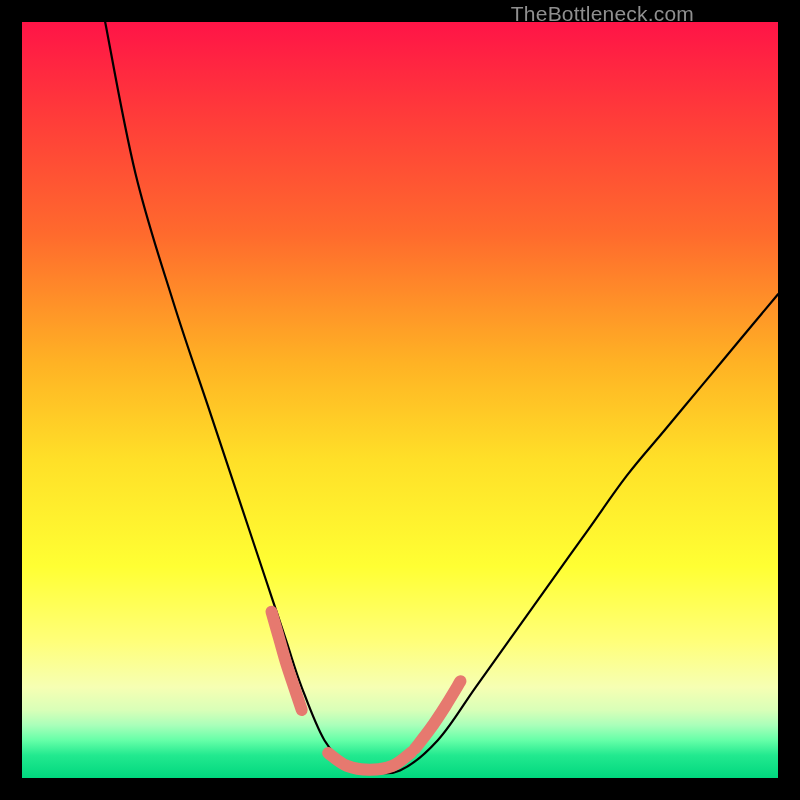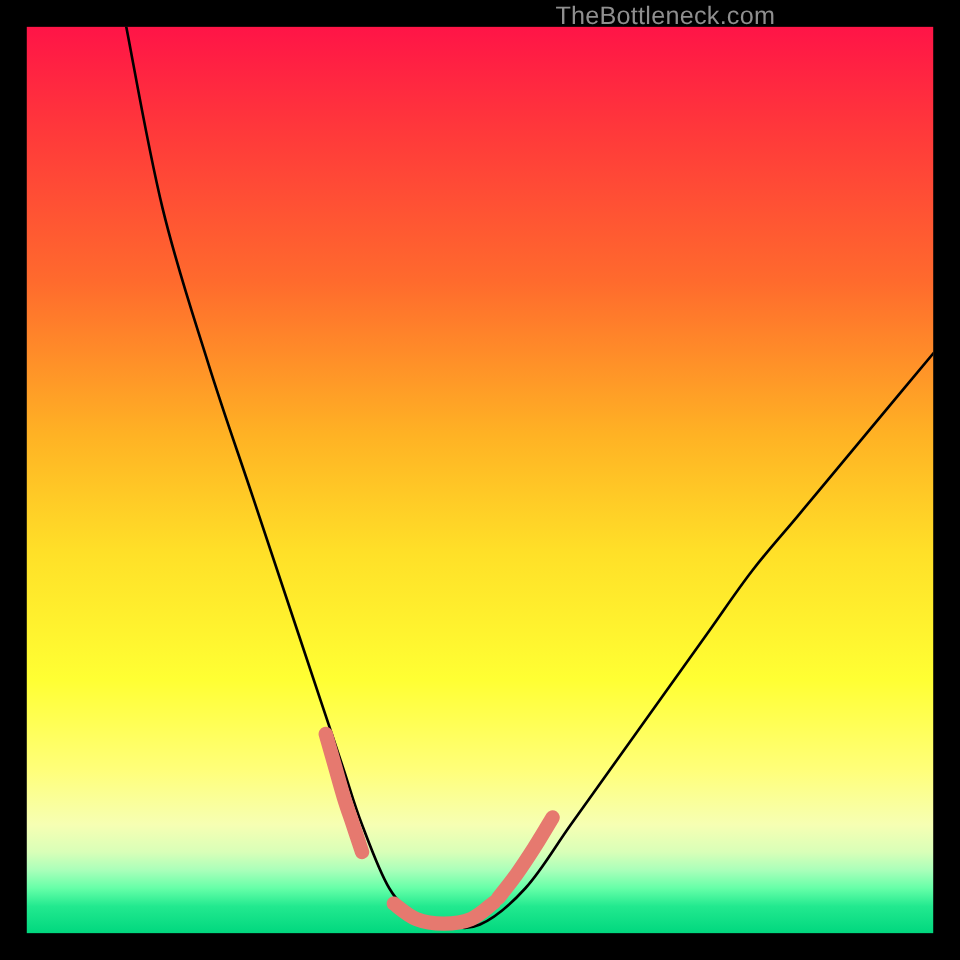--- a/index.html
+++ b/index.html
@@ -8,20 +8,21 @@
     width: 800px;
     height: 800px;
     background: #000;
     overflow: hidden;
   }
   .frame {
     position: relative;
     width: 656px;
     height: 800px;
     background: #000;
+    padding-left: 48px;
   }
   .plot {
     position: absolute;
     left: 22px;
     top: 22px;
     width: 756px;
     height: 756px;
     overflow: hidden;
   }
   .gradient {

